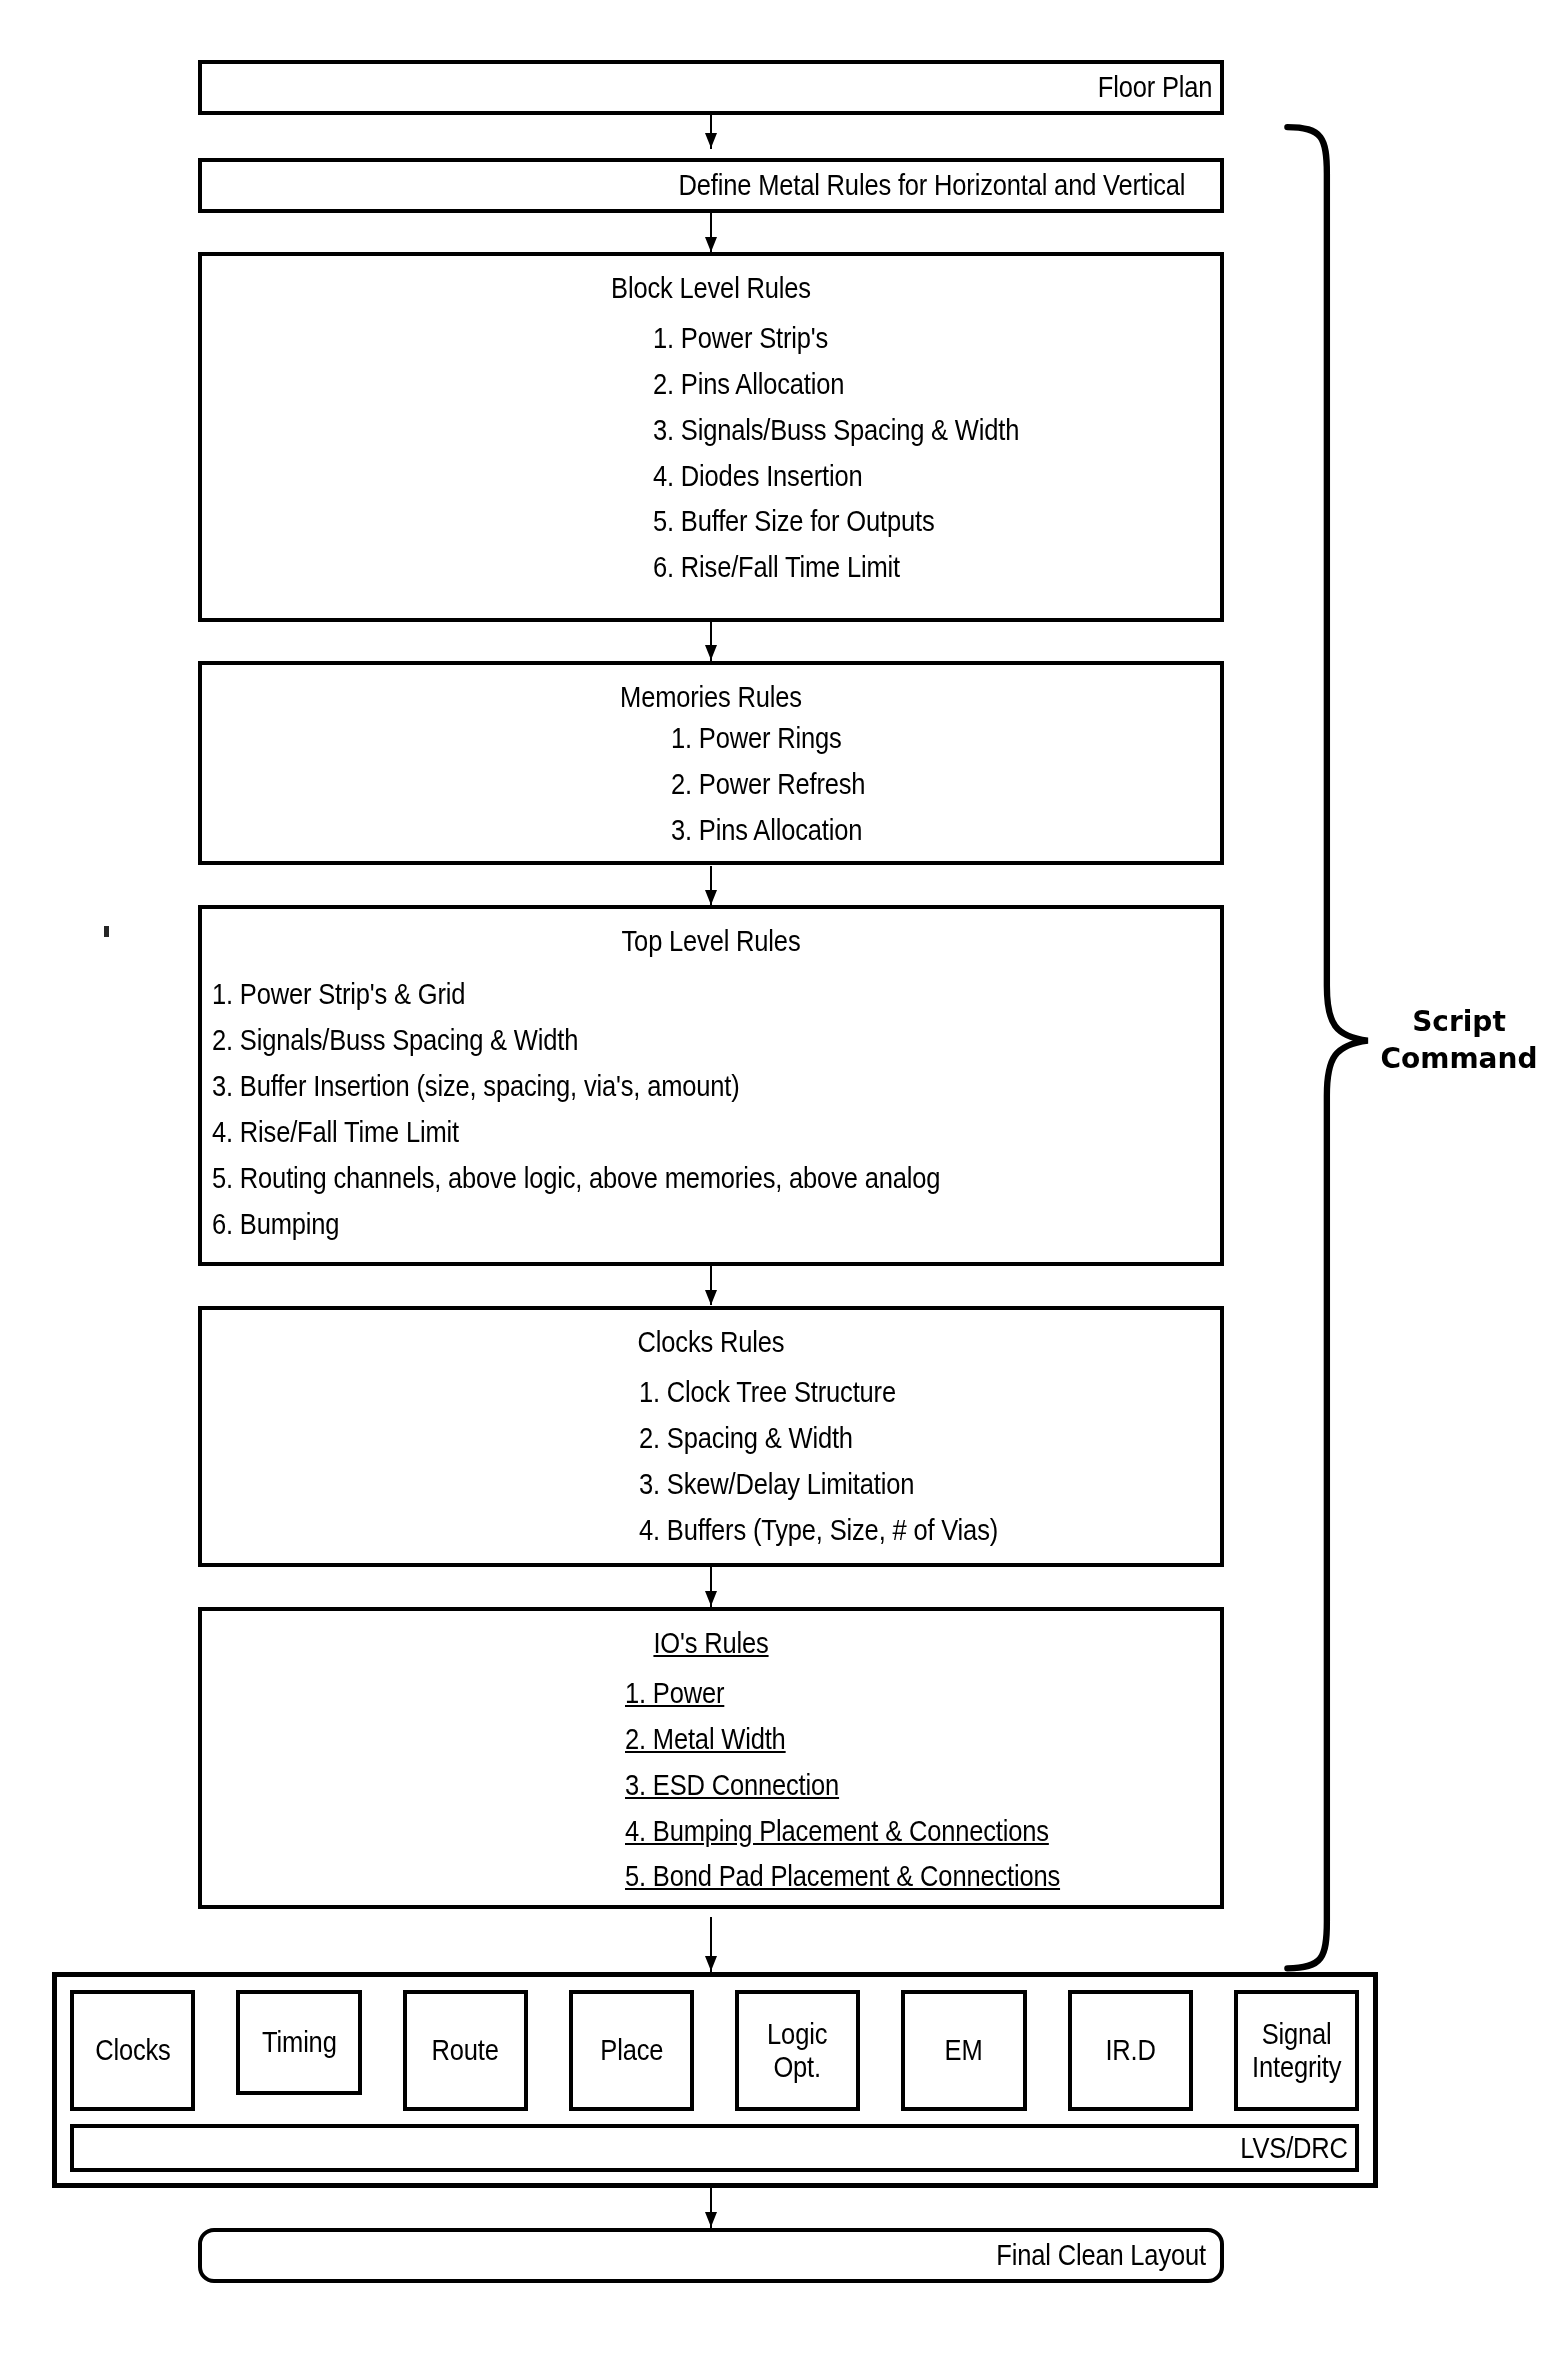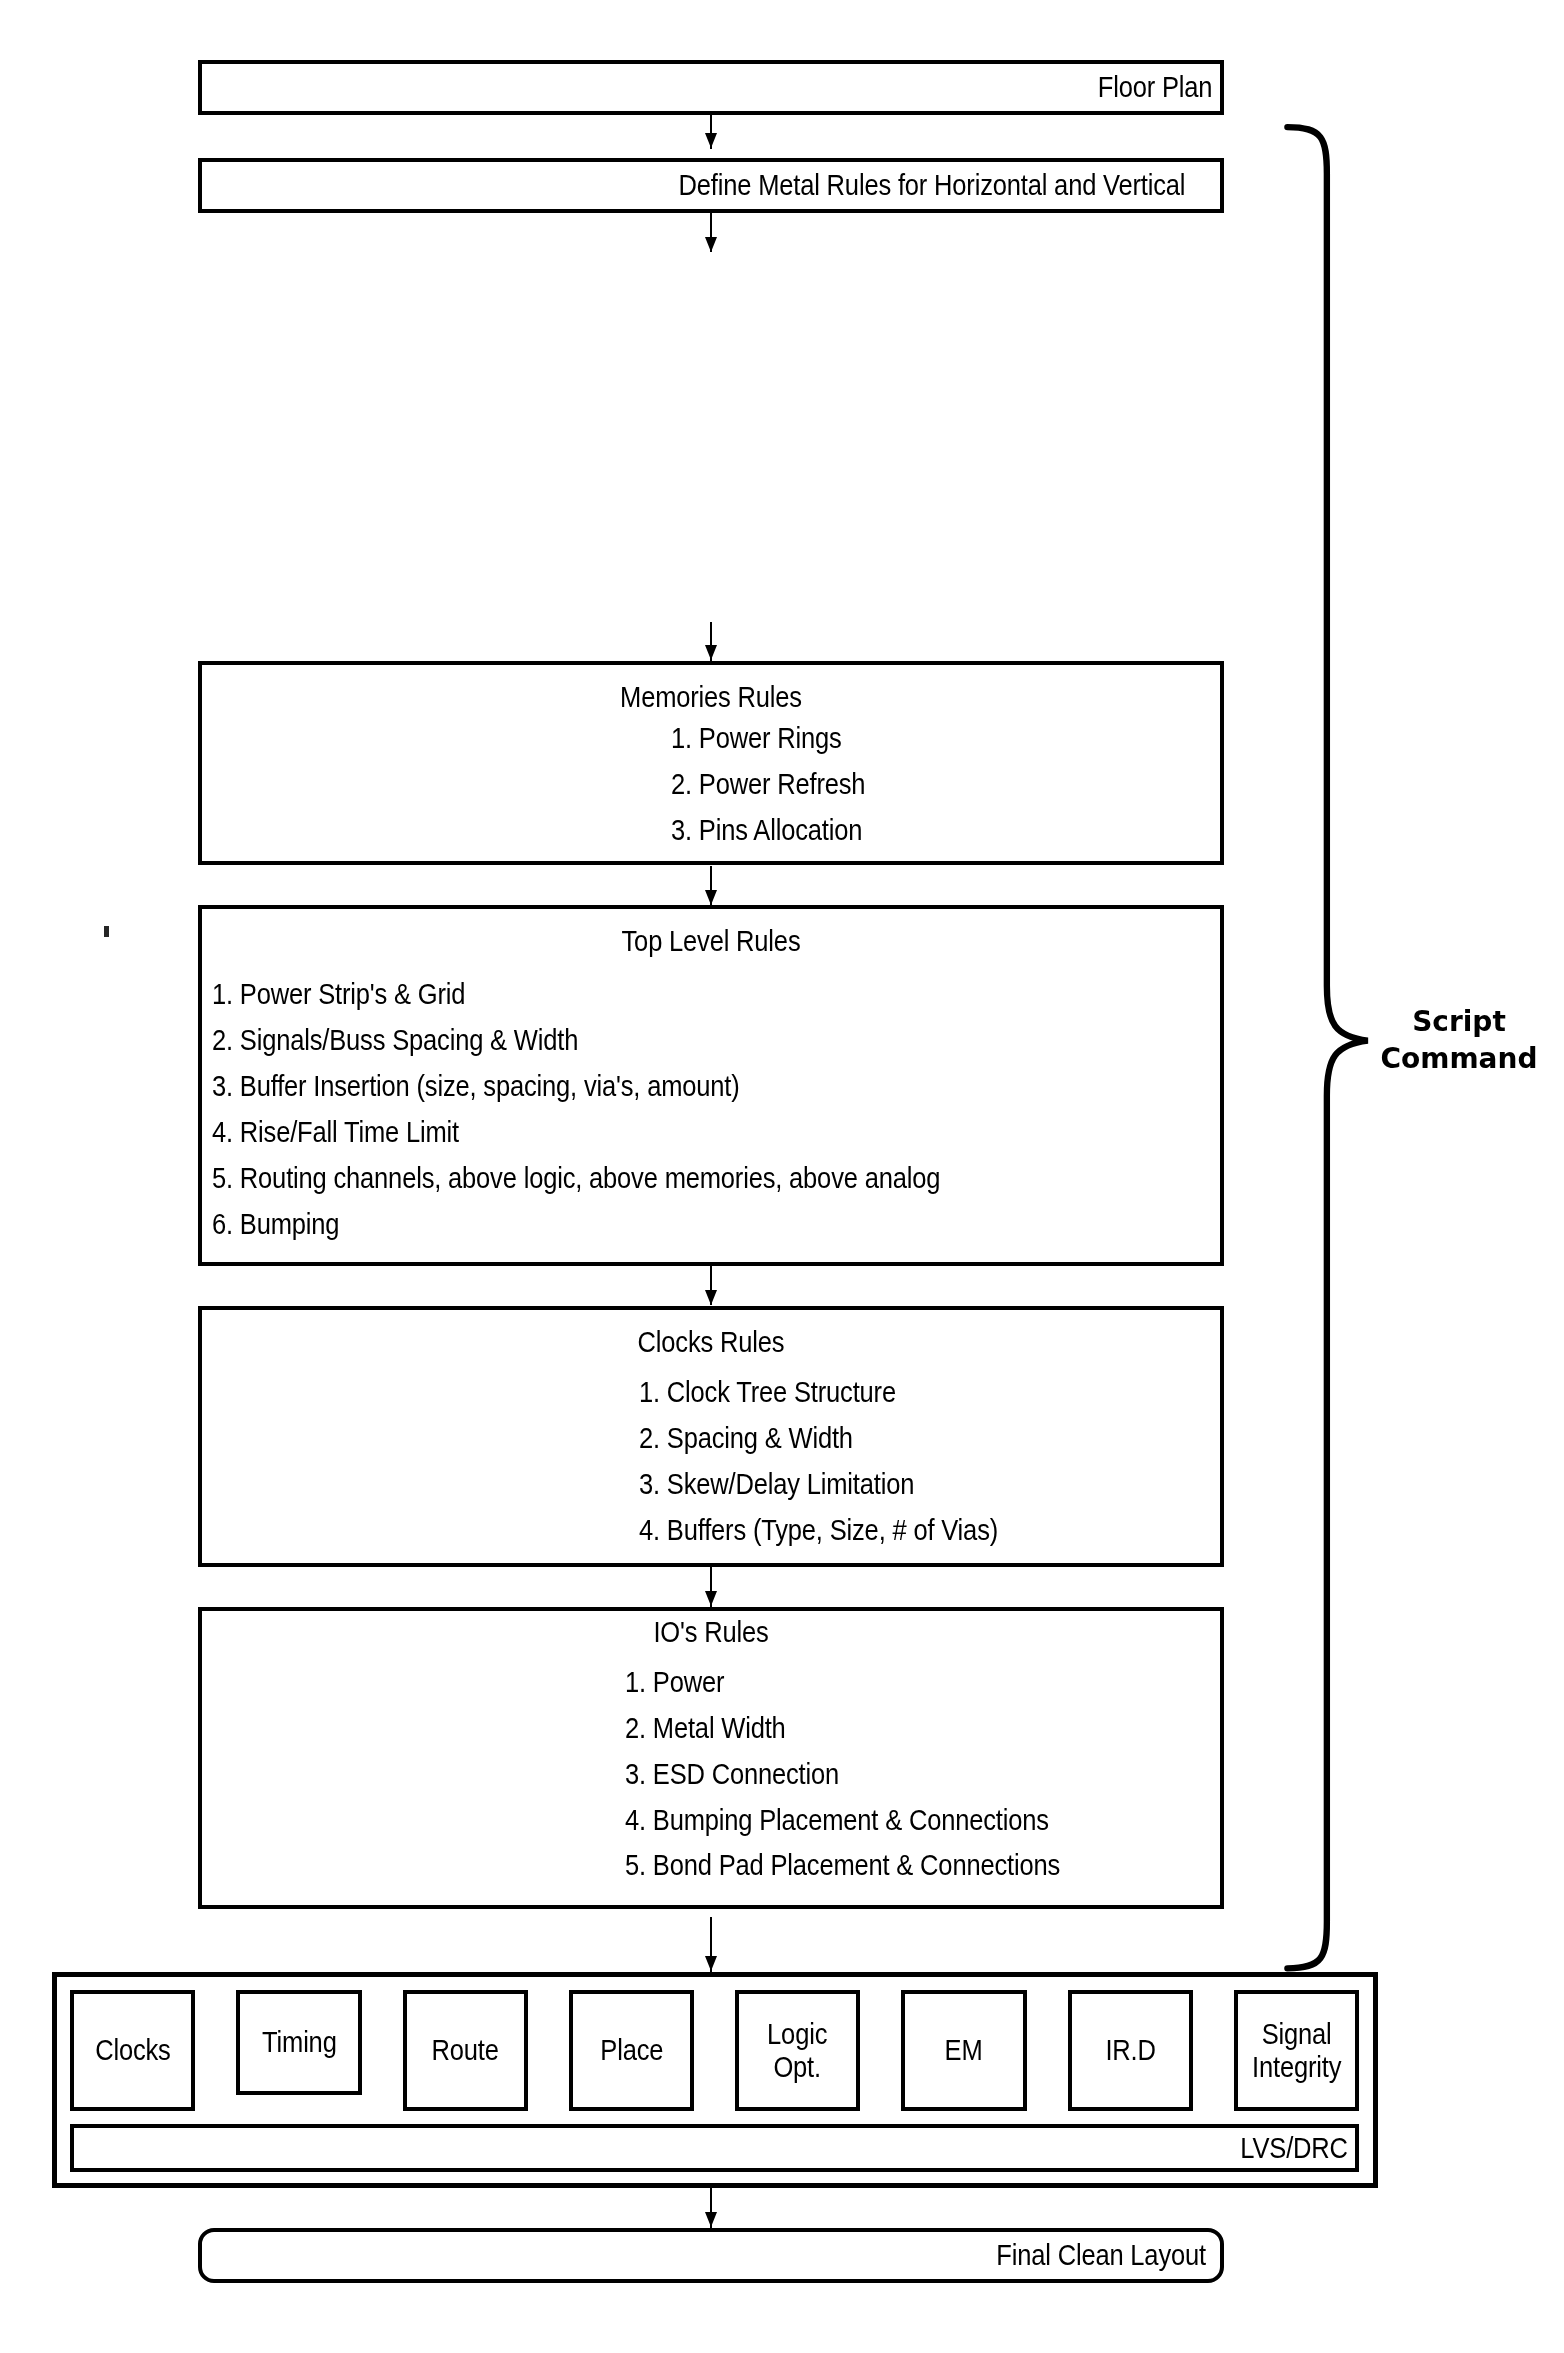--- a/index.html
+++ b/index.html
@@ -127,20 +127,31 @@
   </div>
 
   <div class="fbox single" style="left:198px;top:158px;width:1026px;height:55px;">
     <div class="title">Define Metal Rules for Horizontal and Vertical</div>
   </div>
   <div class="arrow" style="left:711px;top:213px;">
     <div class="stem" style="height:39px;"></div>
     <div class="head" style="top:24px;"></div>
   </div>
 
+  <div class="fbox" style="left:198px;top:252px;width:1026px;height:370px;padding-top:17px;">
+    <div class="title">Block Level Rules</div>
+    <ul class="rlist" style="margin-top:12.7px;padding-left:451px;">
+      <li>1. Power Strip's</li>
+      <li>2. Pins Allocation</li>
+      <li>3. Signals/Buss Spacing &amp; Width</li>
+      <li>4. Diodes Insertion</li>
+      <li>5. Buffer Size for Outputs</li>
+      <li>6. Rise/Fall Time Limit</li>
+    </ul>
+  </div>
   <div class="arrow" style="left:711px;top:622px;">
     <div class="stem" style="height:39px;"></div>
     <div class="head" style="top:23px;"></div>
   </div>
 
   <div class="fbox" style="left:198px;top:661px;width:1026px;height:204px;padding-top:17px;">
     <div class="title">Memories Rules</div>
     <ul class="rlist" style="margin-top:4px;padding-left:469px;">
       <li>1. Power Rings</li>
       <li>2. Power Refresh</li>
@@ -175,21 +186,21 @@
       <li>2. Spacing &amp; Width</li>
       <li>3. Skew/Delay Limitation</li>
       <li>4. Buffers (Type, Size, # of Vias)</li>
     </ul>
   </div>
   <div class="arrow" style="left:711px;top:1566px;">
     <div class="stem" style="height:41px;"></div>
     <div class="head" style="top:25px;"></div>
   </div>
 
-  <div class="fbox" style="left:198px;top:1607px;width:1026px;height:302px;padding-top:6px;">
+  <div class="fbox" style="left:198px;top:1607px;width:1026px;height:302px;padding-top:17px;text-decoration:underline;">
     <div class="title">IO's Rules</div>
     <ul class="rlist" style="margin-top:12.7px;padding-left:423px;">
       <li>1. Power</li>
       <li>2. Metal Width</li>
       <li>3. ESD Connection</li>
       <li>4. Bumping Placement &amp; Connections</li>
       <li>5. Bond Pad Placement &amp; Connections</li>
     </ul>
   </div>
   <div class="arrow" style="left:711px;top:1917px;">

